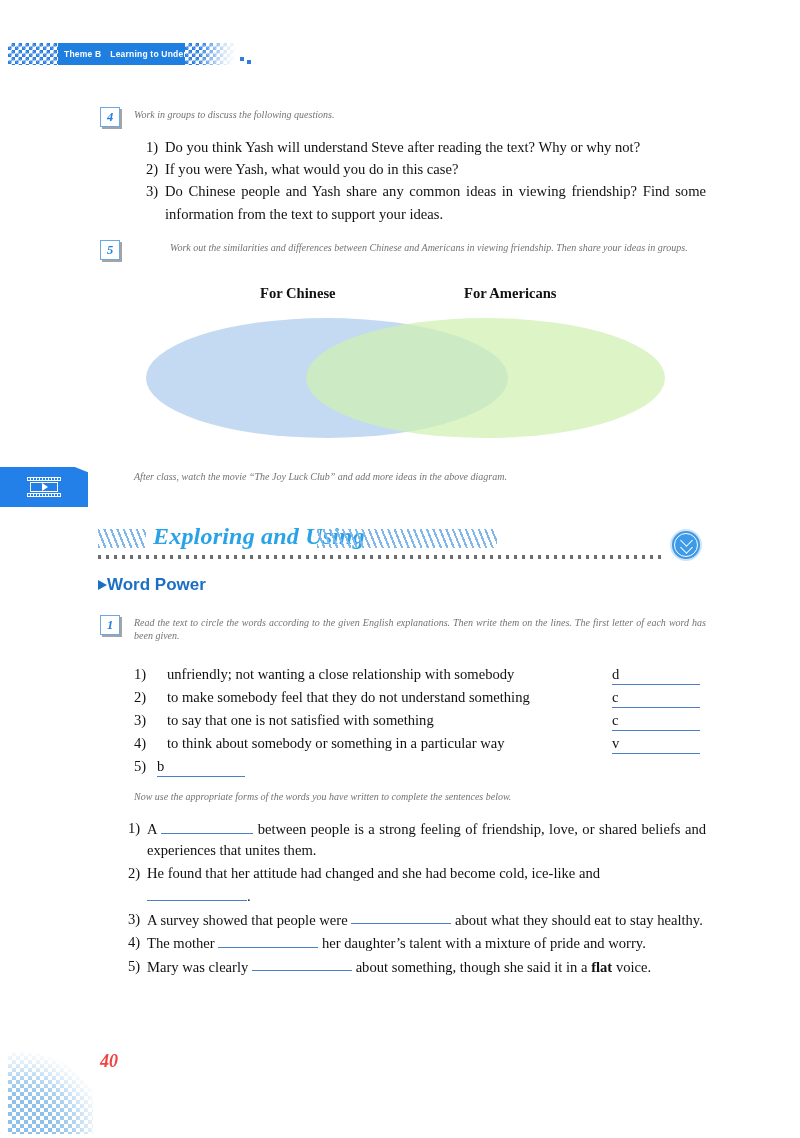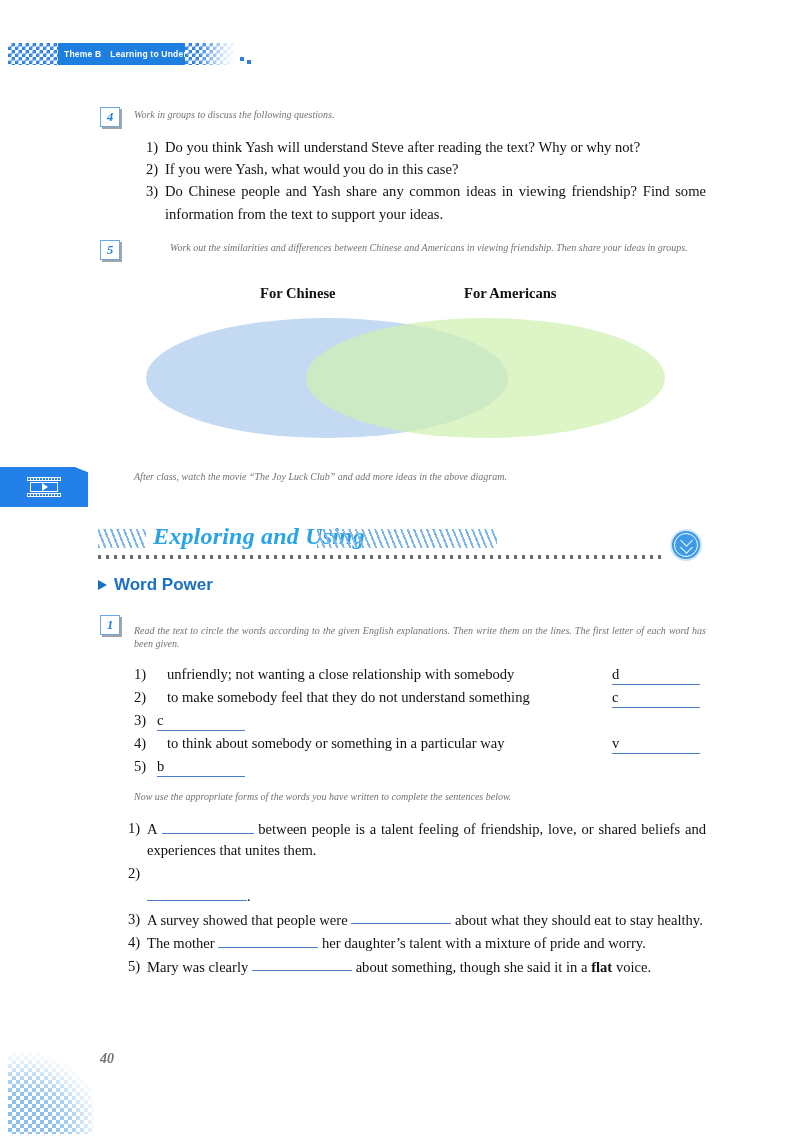--- a/index.html
+++ b/index.html
@@ -165,21 +165,21 @@
     width:8px;height:8px;
     border-right:1.6px solid #ffffff;border-bottom:1.6px solid #ffffff;
     transform:rotate(45deg);
     margin-top:-3px;
   }
 
   .subsection{
     position:absolute;left:98px;top:575px;
     font-family:"Liberation Sans",sans-serif;
     font-weight:bold;font-size:17px;color:#1b6fc4;
-    display:flex;align-items:center;gap:7px;
+    display:flex;align-items:center;
   }
   .tri{
     width:0;height:0;
     border-left:9px solid #1b6fc4;
     border-top:5.5px solid transparent;
     border-bottom:5.5px solid transparent;
   }
 
   
   .wordlist{position:absolute;left:134px;top:666px;width:566px;font-size:14.6px;}
@@ -215,21 +215,21 @@
       linear-gradient(45deg,#8dc0ea 25%,transparent 25%,transparent 75%,#8dc0ea 75%),
       linear-gradient(45deg,#8dc0ea 25%,transparent 25%,transparent 75%,#8dc0ea 75%);
     background-size:8px 8px;
     background-position:0 0,4px 4px;
     -webkit-mask-image:radial-gradient(ellipse 120% 110% at 8% 95%,#000 35%,rgba(0,0,0,.75) 55%,rgba(0,0,0,.25) 75%,transparent 90%);
             mask-image:radial-gradient(ellipse 120% 110% at 8% 95%,#000 35%,rgba(0,0,0,.75) 55%,rgba(0,0,0,.25) 75%,transparent 90%);
   }
   .page-num{
     position:absolute;left:100px;top:1051px;
     font-family:"Liberation Serif",serif;
-    font-weight:bold;font-style:italic;font-size:14px;color:#737373;
+    font-weight:bold;font-style:italic;font-size:18px;color:#ef4444;
   }
 </style>
 </head>
 <body>
 
 <div class="page-header">
   <div class="hdr-checker-left"></div>
   <div class="hdr-bar">
     <span class="hdr-label"><span>Theme B</span><span class="sp"></span><span>Learning to Understand</span></span>
   </div>
@@ -290,58 +290,59 @@
     </div>
   </div>
 </div>
 
 <div class="subsection">
   <span class="tri"></span>
   <span>Word Power</span>
 </div>
 
 <div class="num-badge" style="left:100px;top:615px;">1</div>
-<div class="instr just" style="left:134px;top:616px;width:572px;margin-top:8px;">Read the text to circle the words according to the given English explanations. Then write them on the lines. The first letter of each word has been given.</div>
+<div class="instr just" style="left:134px;top:616px;width:572px;">Read the text to circle the words according to the given English explanations. Then write them on the lines. The first letter of each word has been given.</div>
 
 <div class="wordlist">
   <div class="wrow">
     <span class="wnum">1)</span>
     <span class="wtxt">unfriendly; not wanting a close relationship with somebody</span>
     <span class="wans">d</span>
   </div>
   <div class="wrow">
     <span class="wnum">2)</span>
     <span class="wtxt">to make somebody feel that they do not understand something</span>
     <span class="wans">c</span>
   </div>
   <div class="wrow">
     <span class="wnum">3)</span>
+    <span class="wtxt">to say that one is not satisfied with something</span>
     <span class="wans">c</span>
   </div>
   <div class="wrow">
     <span class="wnum">4)</span>
     <span class="wtxt">to think about somebody or something in a particular way</span>
     <span class="wans">v</span>
   </div>
   <div class="wrow">
     <span class="wnum">5)</span>
     <span class="wans">b</span>
   </div>
 </div>
 
 <div class="instr just" style="left:134px;top:790px;width:572px;">Now use the appropriate forms of the words you have written to complete the sentences below.</div>
 
 <div class="sentences">
   <div class="srow">
     <span class="snum">1)</span>
-    <span class="stxt just"><span>A</span> <span class="blank b-md"></span> <span>between people is a talent feeling of friendship, love, or shared beliefs and experiences that unites them.</span></span>
+    <span class="stxt just"><span>A</span> <span class="blank b-md"></span> <span>between people is a strong feeling of friendship, love, or shared beliefs and experiences that unites them.</span></span>
   </div>
   <div class="srow">
     <span class="snum">2)</span>
-    <span class="stxt just"><br><span class="blank b-lg"></span><span>.</span></span>
+    <span class="stxt just"><span>He found that her attitude had changed and she had become cold, ice-like and</span><br><span class="blank b-lg"></span><span>.</span></span>
   </div>
   <div class="srow">
     <span class="snum">3)</span>
     <span class="stxt just"><span>A survey showed that people were</span> <span class="blank b-lg"></span> <span>about what they should eat to stay healthy.</span></span>
   </div>
   <div class="srow">
     <span class="snum">4)</span>
     <span class="stxt"><span>The mother</span> <span class="blank b-lg"></span> <span>her daughter’s talent with a mixture of pride and worry.</span></span>
   </div>
   <div class="srow">

